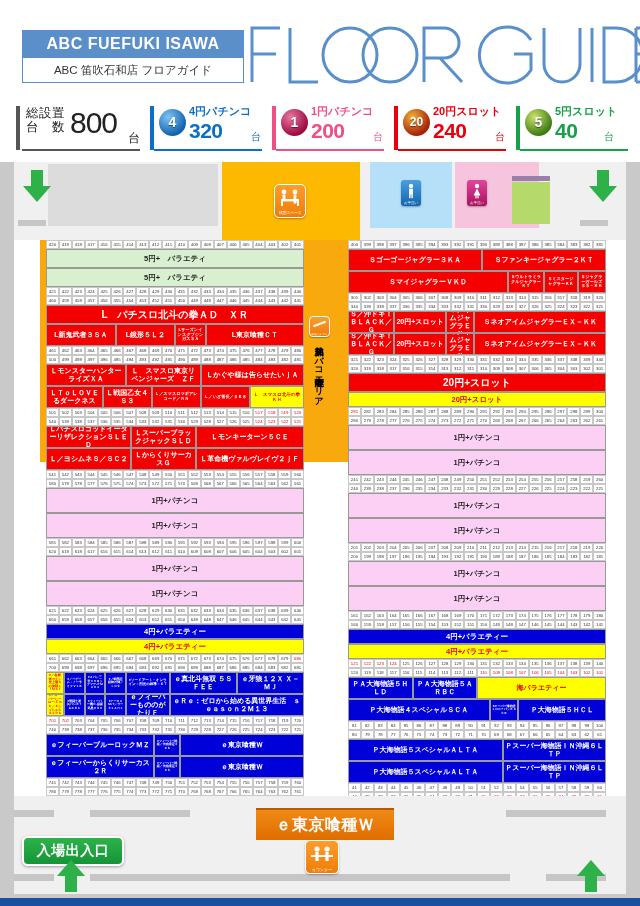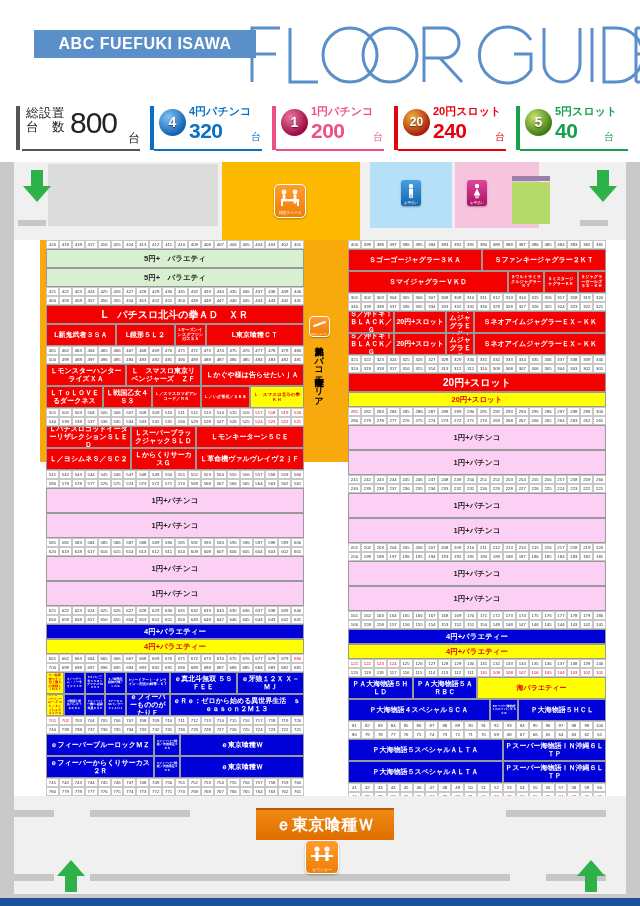--- a/index.html
+++ b/index.html
@@ -6,21 +6,21 @@
   html,body{margin:0;padding:0;background:#ffffff;}
   body{
     width:640px;height:906px;overflow:hidden;
     font-family:"Liberation Sans","DejaVu Sans",sans-serif;
     -webkit-font-smoothing:antialiased;
   }
   .page{position:relative;width:640px;height:906px;background:#fff;}
 
   
   .header{position:absolute;left:0;top:0;width:640px;height:98px;background:#fff;}
-  .brand{position:absolute;left:34px;top:30px;width:222px;}
+  .brand{position:absolute;left:22px;top:30px;width:222px;}
   .brand-top{
     background:#5b8fc9;color:#fff;text-align:center;
     font-size:16px;font-weight:bold;letter-spacing:.5px;
     padding:5px 0 5px 0;line-height:1.1;
   }
   .brand-bot{
     border:1px solid #5b8fc9;border-top:none;background:#fff;color:#333;
     text-align:center;font-size:11.5px;padding:6px 0 6px 0;line-height:1.1;
   }
   .floorguide{position:absolute;left:248px;top:24px;width:392px;height:62px;}
@@ -165,20 +165,21 @@
   .edge-r{position:absolute;left:626px;top:162px;width:14px;height:744px;background:#c9c9c9;}
 </style>
 </head>
 <body>
 
 <div class="page">
 
   <div class="header">
     <div class="brand">
       <div class="brand-top">ABC FUEFUKI ISAWA</div>
+      <div class="brand-bot">ABC 笛吹石和店 フロアガイド</div>
     </div>
     <div class="floorguide">
       <svg width="392" height="62" viewBox="0 0 392 62" aria-label="FLOOR GUIDE">
         <g fill="none" stroke="#5b8fc9" stroke-width="3">
 
           <path d="M4 58 L4 4 L32 4"></path>
             <path d="M4 30 L28 30"></path>
 
           <path d="M42 4 L42 58 L70 58"></path>
 
@@ -1348,20 +1349,21 @@
 
   <div class="bottom">
     <div class="b-white"></div>
     <div class="b-band" style="left:14px;top:14px;width:40px;"></div>
     <div class="b-band" style="left:90px;top:14px;width:100px;"></div>
     <div class="b-band" style="left:506px;top:14px;width:100px;"></div>
     <div class="b-band" style="left:14px;top:78px;width:40px;"></div>
     <div class="b-band" style="left:90px;top:78px;width:420px;"></div>
     <div class="b-band" style="left:546px;top:78px;width:60px;"></div>
 
+    <div class="entrance">入場出入口</div>
     <div class="prize">ｅ東京喰種Ｗ</div>
     <div class="prize-icon">
       <svg width="32" height="26" viewBox="0 0 32 26" style="position:absolute;left:0;top:2px">
         <circle cx="11" cy="6" r="2.6" fill="#fff"></circle>
           <rect x="9.4" y="9" width="3.2" height="9" fill="#fff"></rect>
         <circle cx="21" cy="6" r="2.6" fill="#fff"></circle>
           <rect x="19.4" y="9" width="3.2" height="9" fill="#fff"></rect>
         <rect x="5" y="12" width="22" height="2" fill="#fff"></rect>
       </svg>
       <div class="cap">カウンター</div>

